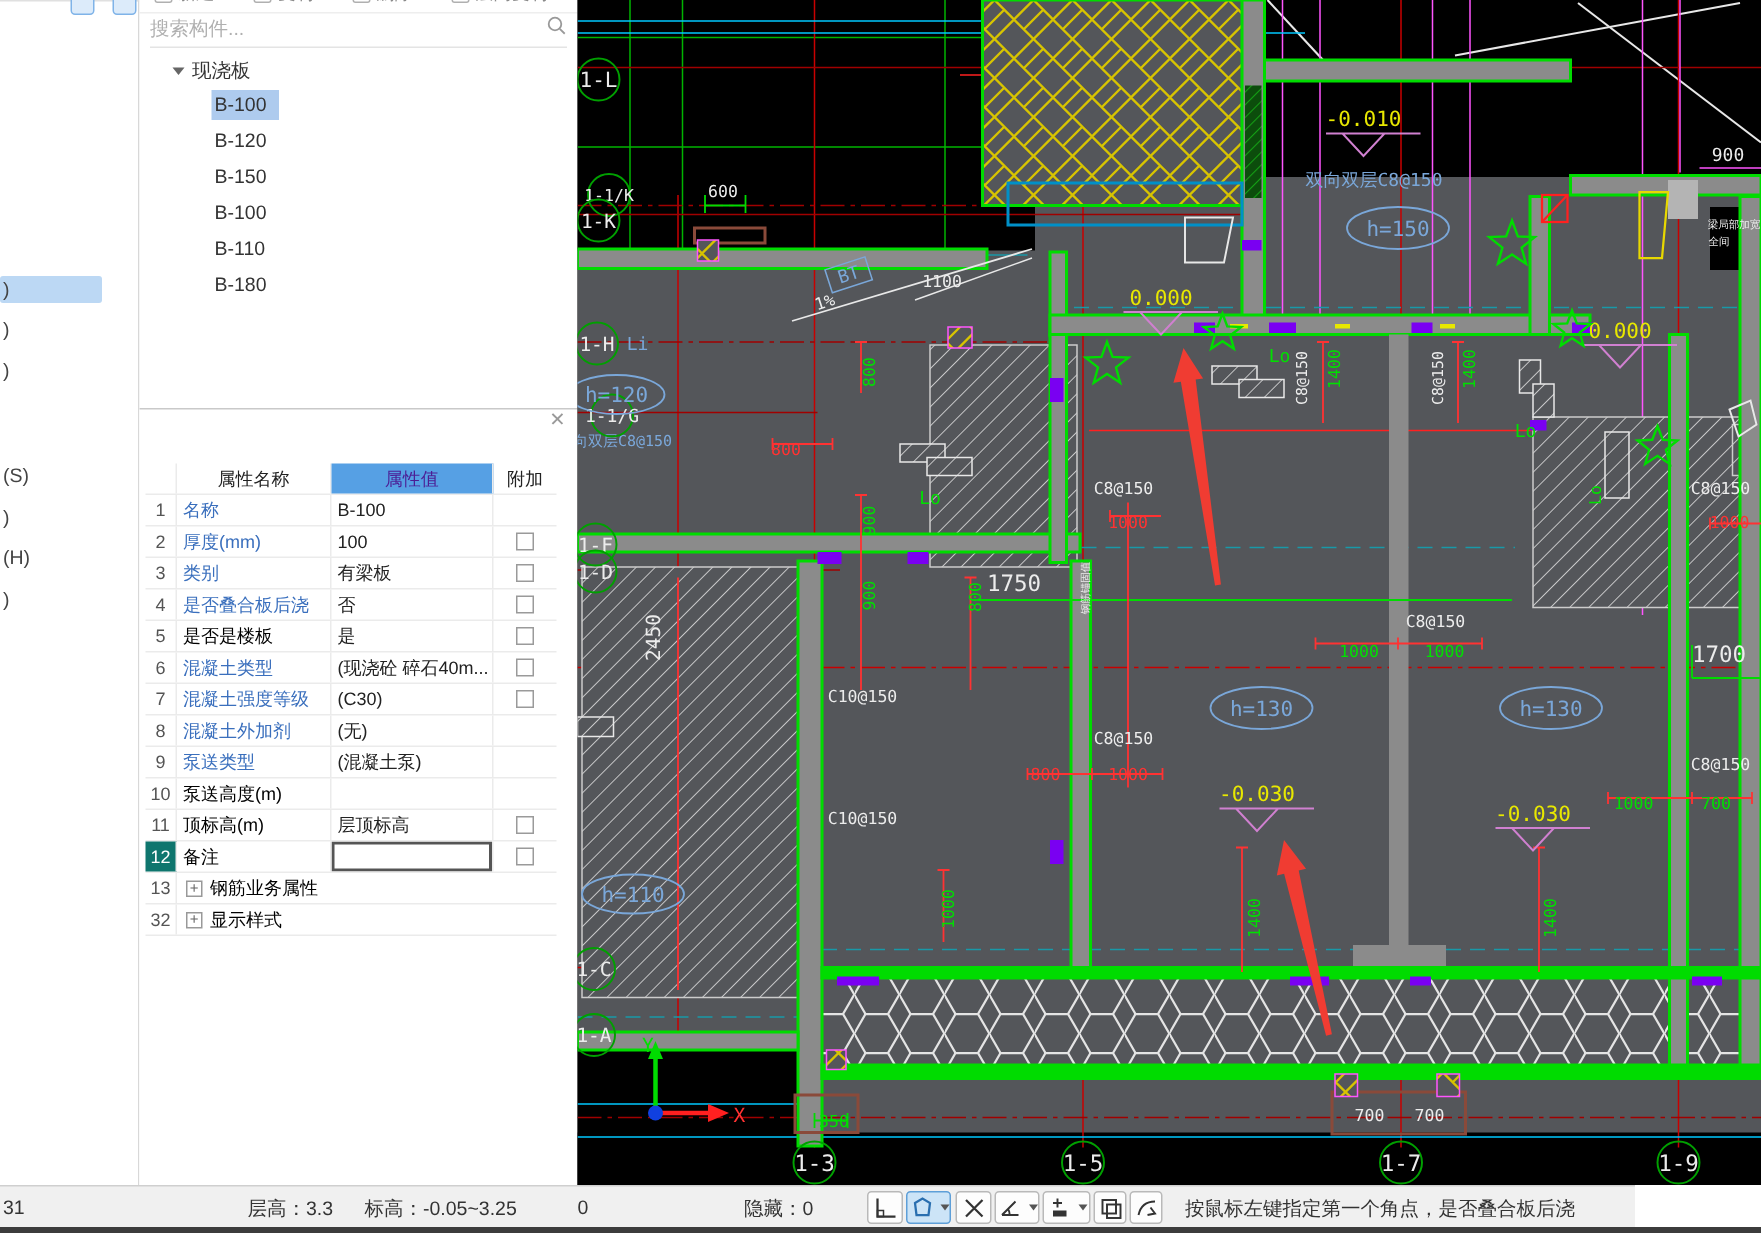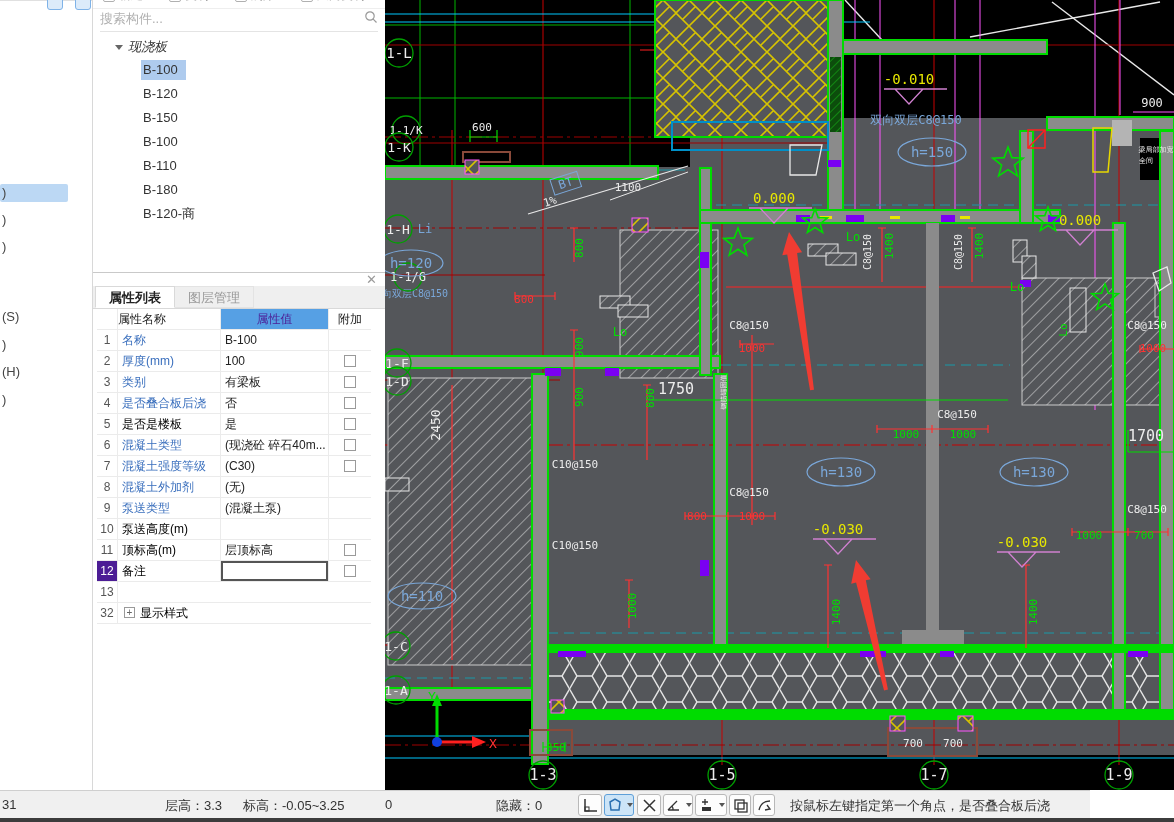--- a/index.html
+++ b/index.html
@@ -22,21 +22,21 @@
     border-bottom:1px solid #eee; }
   #panel-toolbar .tb-inner { position:absolute; top:-13px; left:10px; display:flex; gap:26px;
     color:#8a8a8a; font-size:12px; white-space:nowrap; }
   #panel-toolbar .tb-it { display:flex; align-items:center; gap:4px; }
   #panel-toolbar .tb-ic { width:12px; height:12px; border:1px solid #b0b0b0; border-radius:2px; }
   #search-row { position:absolute; left:7px; top:10px; width:278px; height:22px;
     border-bottom:1px solid #e4e4e4; display:flex; align-items:flex-start; }
   #search-row .ph { color:#b0b0b0; font-size:13px; flex:1; }
   #tree { position:absolute; left:0; top:36px; width:100%; }
   .tree-group { display:flex; align-items:center; gap:5px; font-size:13px; color:#333;
-    padding:4px 0 4px 22px; height:22px;font-style:italic; }
+    padding:4px 0 4px 22px; height:22px; }
   .tri { width:0; height:0; border-left:4px solid transparent; border-right:4px solid transparent;
     border-top:5px solid #666; }
   .tree-item { font-size:13px; color:#333; height:24px; line-height:24px;
     padding-left:48px; }
   .tree-item .lbl { display:inline-block; padding:0 8px 0 2px; height:20px; line-height:20px; }
   .tree-item.sel .lbl { background:#aecbee; }
 
   
   #props { position:absolute; left:0; top:272px; width:100%; height:518px;
     border-top:1px solid #c9c9c9; background:#fff; }
@@ -50,25 +50,25 @@
   .tab.inactive { color:#999; background:#efefef; border:1px solid #e3e3e3; border-left:none; }
   #ptable { position:absolute; left:4px; top:36px; width:274px; font-size:12px; }
   .prow { display:flex; height:21px; line-height:20px; border-bottom:1px solid #ebebeb; }
   .prow.header { color:#222; }
   .c-num { width:21px; text-align:center; color:#555; border-right:1px solid #ebebeb; flex:none; }
   .c-name { width:103px; padding-left:4px; border-right:1px solid #ebebeb; flex:none;
     overflow:hidden; white-space:nowrap; }
   .c-val { width:108px; padding-left:4px; border-right:1px solid #ebebeb; flex:none;
     overflow:hidden; white-space:nowrap; color:#222; position:relative; }
   .c-att { width:42px; flex:none; display:flex; align-items:center; justify-content:center; }
-  .header .c-name, .header .c-att { text-align:left; padding-left:0; }
+  .header .c-name, .header .c-att { text-align:center; padding-left:0; }
   .header .c-val { background:#56a0e4; color:#4c1d95; text-align:center; padding-left:0; }
   .c-name.link { color:#3a6fbd; }
   .cb { width:12px; height:12px; border:1px solid #9a9a9a; background:#fff; }
-  .num-sel { background:#4c1d95; color:#fff !important; }
+  .num-sel { background:#0f766e; color:#fff !important; }
   .val-input { position:absolute; inset:0; border:2px solid #555; background:#fff;
     width:100%; height:100%; font-size:12px; padding:0 2px; outline:none; }
   .plus-box { display:inline-block; width:11px; height:11px; border:1px solid #999;
     line-height:9px; text-align:center; font-size:10px; color:#666; margin:0 5px 0 2px;
     vertical-align:1px; }
 
   
   #cad { position:absolute; left:385px; top:0; width:789px; height:790px; background:#000; }
 
   
@@ -134,32 +134,27 @@
       <span class="tri"></span>
       <span>现浇板</span>
     </div>
     <div id="tree-items">
           <div class="tree-item sel"><span class="lbl">B-100</span></div>
           <div class="tree-item"><span class="lbl">B-120</span></div>
           <div class="tree-item"><span class="lbl">B-150</span></div>
           <div class="tree-item"><span class="lbl">B-100</span></div>
           <div class="tree-item"><span class="lbl">B-110</span></div>
           <div class="tree-item"><span class="lbl">B-180</span></div>
-          <div class="tree-item"><span class="lbl">B-120-商</span></div>
         </div>
   </div>
 
   <div id="props">
     <div id="props-head">
       <span id="props-close">✕</span>
     </div>
-    <div id="tabs">
-          <div class="tab active">属性列表</div>
-          <div class="tab inactive">图层管理</div>
-        </div>
     <div id="ptable">
           <div class="prow header">
             <div class="c-num"></div>
             <div class="c-name">属性名称</div>
             <div class="c-val">属性值</div>
             <div class="c-att">附加</div>
           </div>
           <div class="prow">
             <div class="c-num">1</div>
             <div class="c-name link">名称</div>
@@ -245,20 +240,21 @@
             <div class="c-name">备注</div>
             <div class="c-val">
               <input class="val-input" style="">
             </div>
             <div class="c-att">
               <div class="cb"></div>
             </div>
           </div>
           <div class="prow">
             <div class="c-num">13</div>
+            <div class="c-name" style="width: 253px; border-right: none;"><span class="plus-box">+</span>钢筋业务属性</div>
           </div>
           <div class="prow">
             <div class="c-num">32</div>
             <div class="c-name" style="width: 253px; border-right: none;"><span class="plus-box">+</span>显示样式</div>
           </div>
         </div>
 
   </div>
 </section>
 

